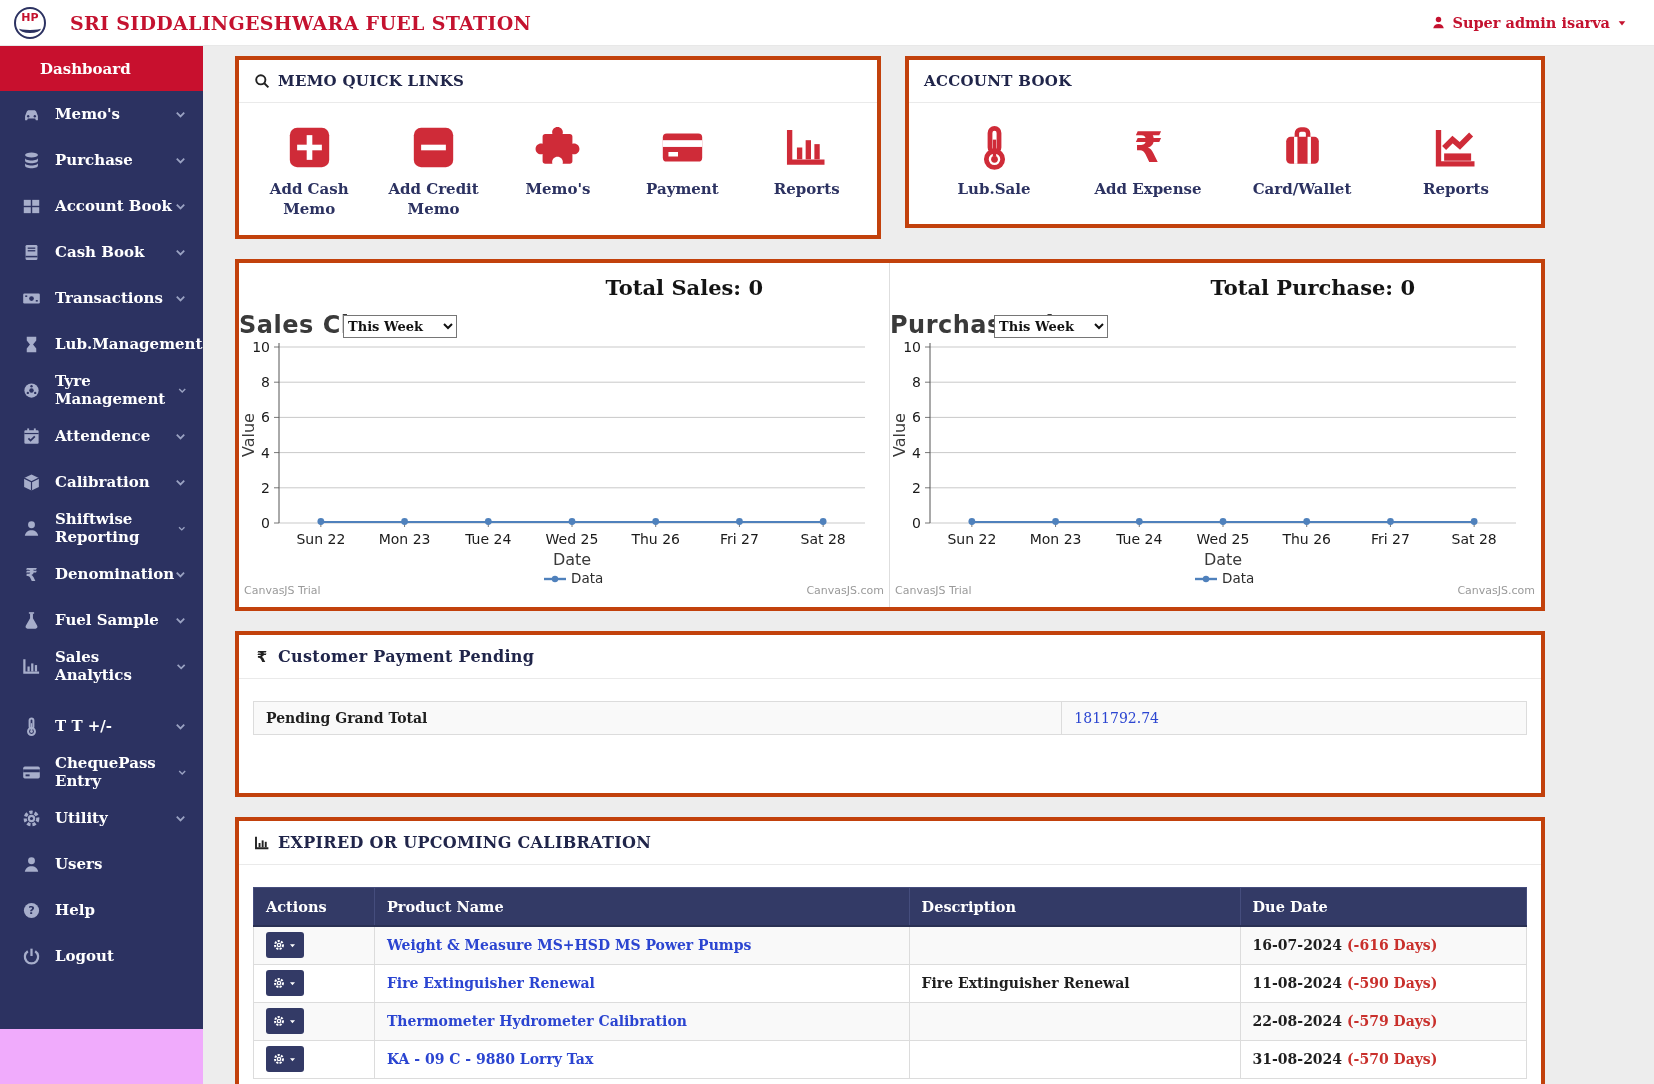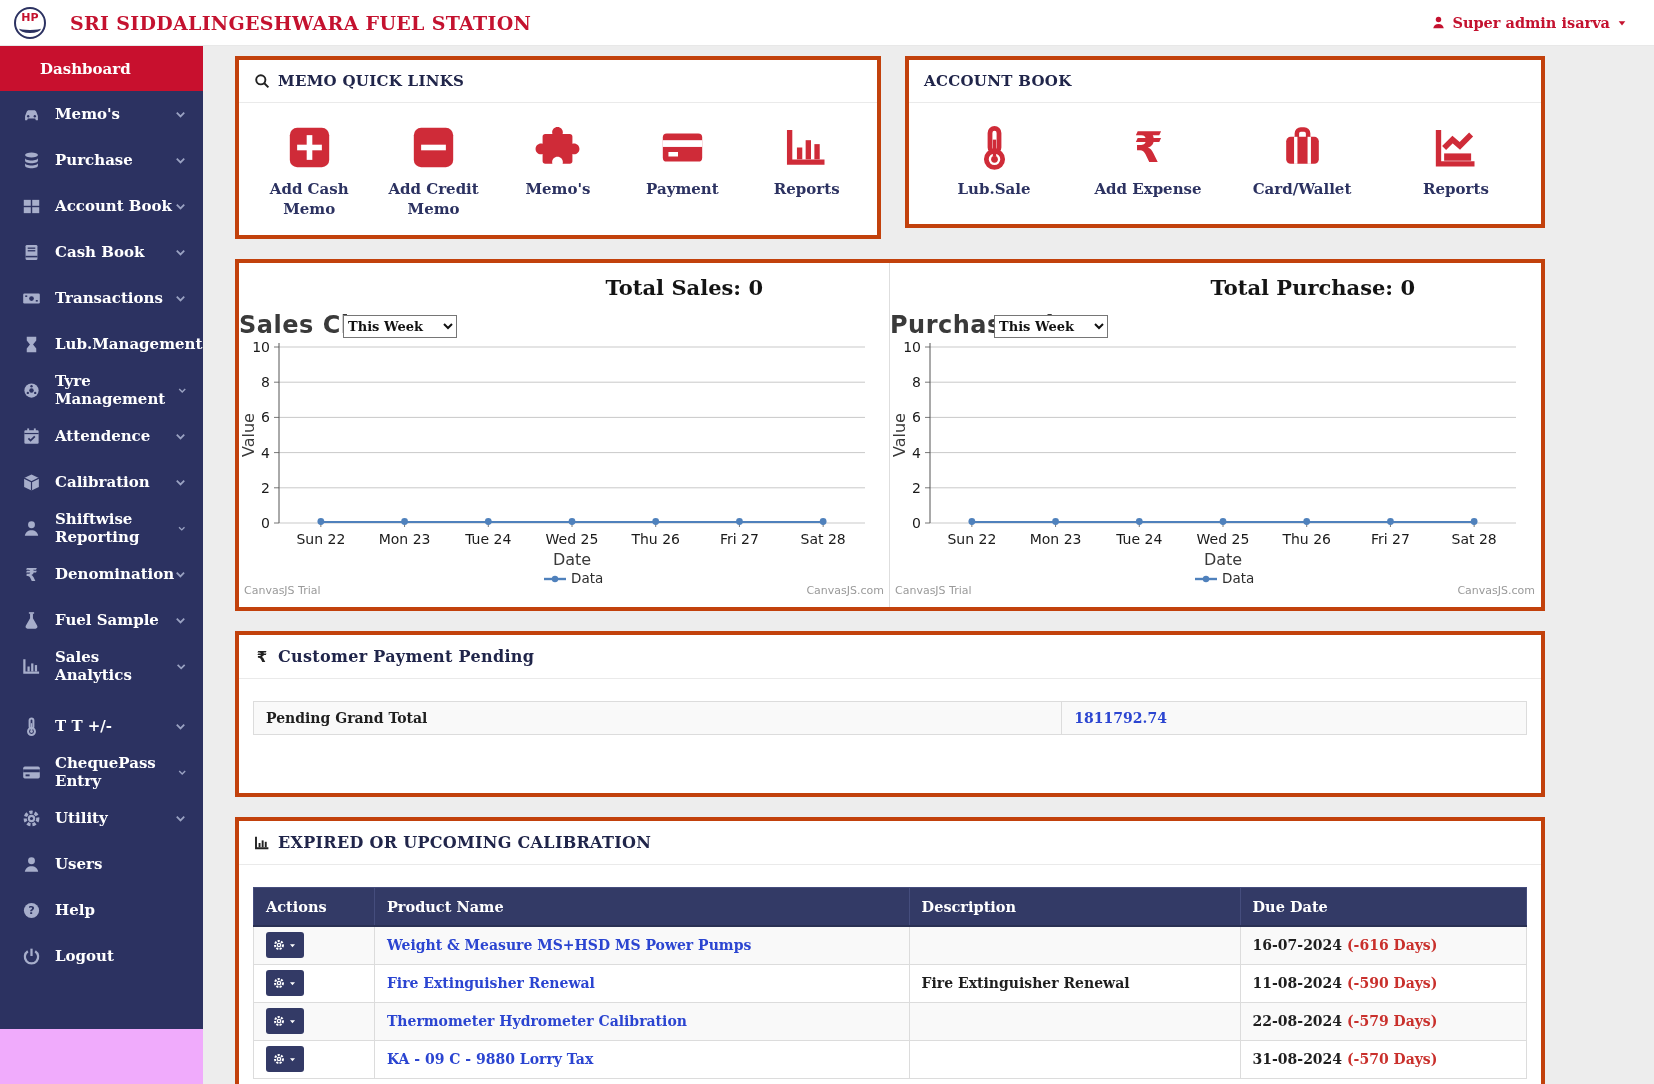--- a/index.html
+++ b/index.html
@@ -62,21 +62,21 @@
   .chart-title { text-align:left; font-family:"DejaVu Sans",sans-serif; font-weight:bold;
                  font-size:24px; color:#3a3a3a; letter-spacing:.5px; margin:2px 0 2px; }
   .chart-svg { display:block; margin:0 auto; }
 
   
   .card-pending { margin-bottom:20px; }
   .pending-body { padding:22px 14px 58px; }
   .pending-table { width:100%; border-collapse:collapse; background:#f9f9f9; font-size:14px; }
   .pending-table td { border:1px solid #dcdcdc; padding:8px 12px; }
   .pending-label { font-weight:bold; color:#1f1f1f; width:63.5%; }
-  .pending-value { color:#2b45d1; font-weight:bold; cursor:pointer; }
+  .pending-value { color:#2b45d1; font-weight:normal; cursor:pointer; }
 
   
   .card-cal { margin-bottom:0; }
   .cal-body { padding:22px 14px 14px; }
   .cal-table { width:100%; border-collapse:collapse; font-size:14px; }
   .cal-table th { background:#333a66; color:#fff; text-align:left; padding:10px 12px;
                   font-size:14.5px; border:1px solid #454d7d; border-bottom:2px solid #2a3154; }
   .cal-table td { border:1px solid #dcdcdc; padding:5px 12px; height:38px; color:#1f1f1f; }
   .cal-table tbody tr:nth-child(odd) { background:#f9f9f9; }
   .col-actions { width:9.5%; } .col-product { width:42%; } .col-desc { width:26%; } .col-due { width:22.5%; }

